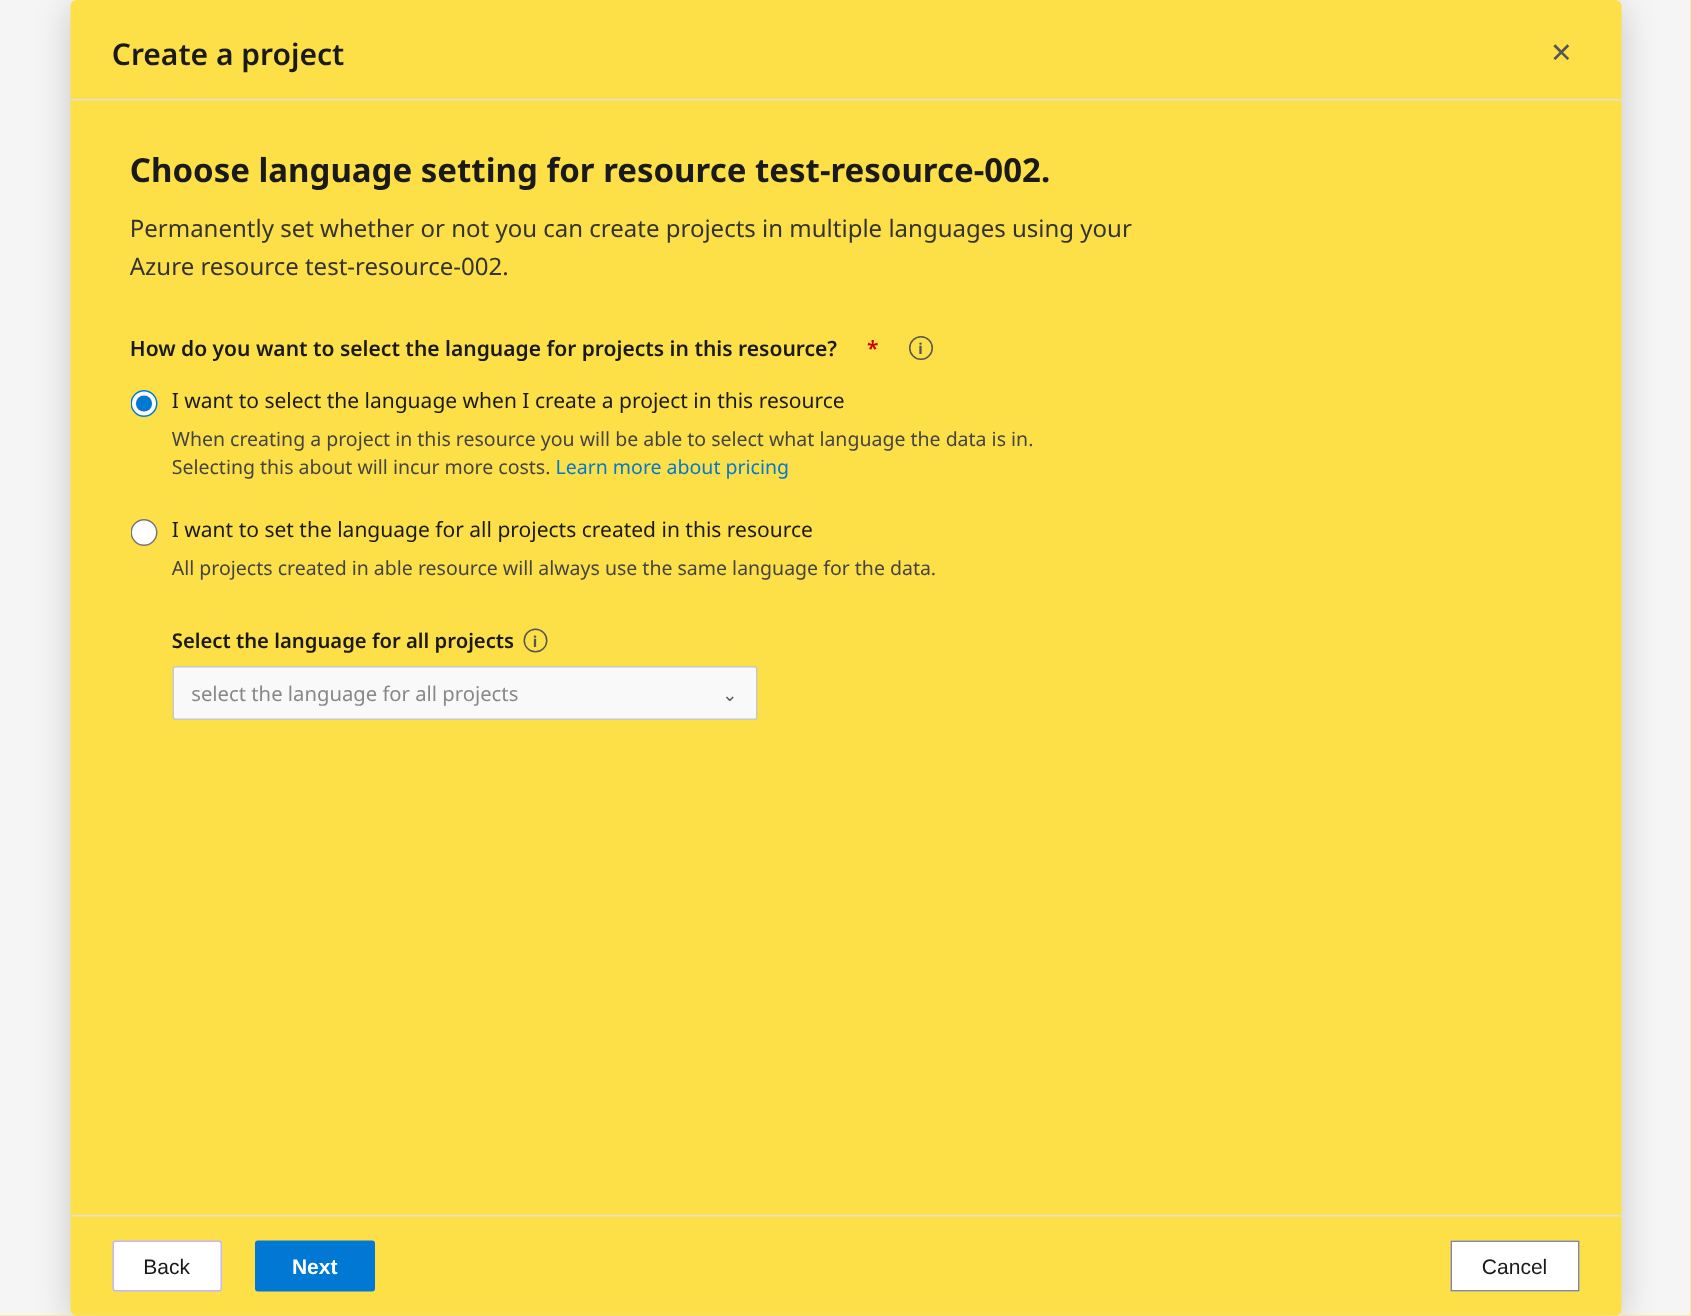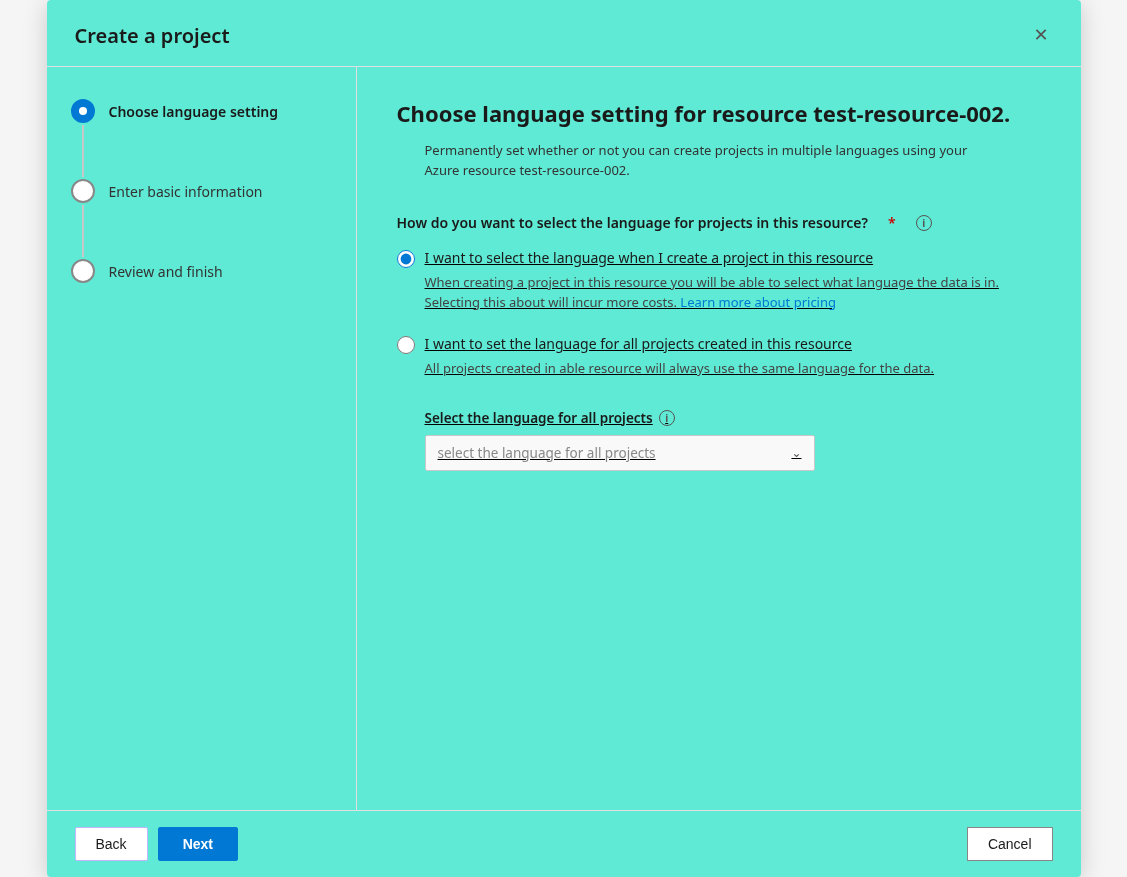--- a/index.html
+++ b/index.html
@@ -5,21 +5,21 @@
     * { box-sizing: border-box; margin: 0; padding: 0; }
     body {
       font-family: 'Segoe UI', system-ui, -apple-system, sans-serif;
       background: #f5f5f5;
       display: flex;
       justify-content: center;
       align-items: center;
       min-height: 100vh;
     }
     .dialog {
-      background: #5eead4;
+      background: #fde047;
       width: 1034px;
       min-height: 877px;
       border-radius: 4px;
       box-shadow: 0 4px 24px rgba(0,0,0,0.18);
       display: flex;
       flex-direction: column;
       overflow: hidden;
     }
     .dialog-header {
       display: flex;
@@ -122,25 +122,24 @@
       gap: 0;
     }
     .section-title {
       font-size: 22px;
       font-weight: 700;
       color: #1a1a1a;
       margin-bottom: 12px;
       line-height: 1.3;
     }
     .section-desc {
-      font-size: 13px;
+      font-size: 16px;
       color: #333;
       line-height: 1.6;
       margin-bottom: 4px;
-      margin-left: 28px;
     }
     .section-link {
       color: #0078d4;
       text-decoration: none;
       font-size: 13.5px;
     }
     .question-label {
       font-size: 14px;
       font-weight: 600;
       color: #1a1a1a;
@@ -176,21 +175,20 @@
     .radio-input {
       margin-top: 2px;
       width: 18px;
       height: 18px;
       flex-shrink: 0;
       accent-color: #0078d4;
       cursor: pointer;
     }
     .radio-content {
       flex: 1;
-      text-decoration: underline;
     }
     .radio-label {
       font-size: 14px;
       color: #1a1a1a;
       margin-bottom: 6px;
     }
     .radio-desc {
       font-size: 13px;
       color: #444;
       line-height: 1.5;
@@ -248,20 +246,21 @@
     }
     .btn-next {
       background: #0078d4;
       border: 1px solid #0078d4;
       color: #fff;
       font-size: 14px;
       padding: 8px 24px;
       border-radius: 2px;
       cursor: pointer;
       font-weight: 600;
+      margin-left: 12px;
     }
     .btn-cancel {
       background: #fff;
       border: 1px solid #888;
       color: #1a1a1a;
       font-size: 14px;
       padding: 8px 20px;
       border-radius: 0;
       cursor: pointer;
       margin-left: auto;
@@ -274,45 +273,20 @@
 
   <div class="dialog-header">
     <span class="dialog-title">Create a project</span>
     <button class="close-btn">
       <span>✕</span>
     </button>
   </div>
 
   <div class="dialog-body">
 
-    <div class="sidebar">
-
-      <div class="step-item">
-        <div class="step-connector">
-          <div class="step-circle active"></div>
-          <div class="step-line"></div>
-        </div>
-        <span class="step-label active">Choose language setting</span>
-      </div>
-
-      <div class="step-item">
-        <div class="step-connector">
-          <div class="step-circle inactive"></div>
-          <div class="step-line"></div>
-        </div>
-        <span class="step-label inactive">Enter basic information</span>
-      </div>
-
-      <div class="step-item">
-        <div class="step-connector">
-          <div class="step-circle inactive"></div>
-        </div>
-        <span class="step-label inactive">Review and finish</span>
-      </div>
-    </div>
 
     <div class="main-content">
       <h2 class="section-title">Choose language setting for resource test-resource-002.</h2>
       <p class="section-desc">
         <span>Permanently set whether or not you can create projects in multiple languages using your</span><br>
         <span>Azure resource test-resource-002.</span>
       </p>
 
       <div class="question-label">
         <span>How do you want to select the language for projects in this resource?</span>

